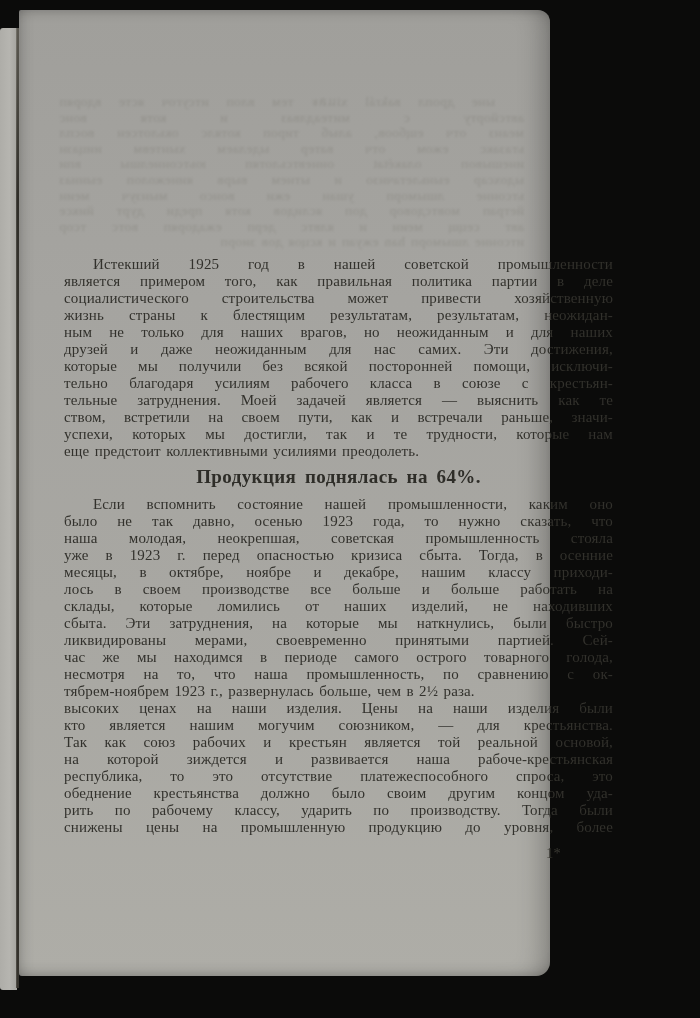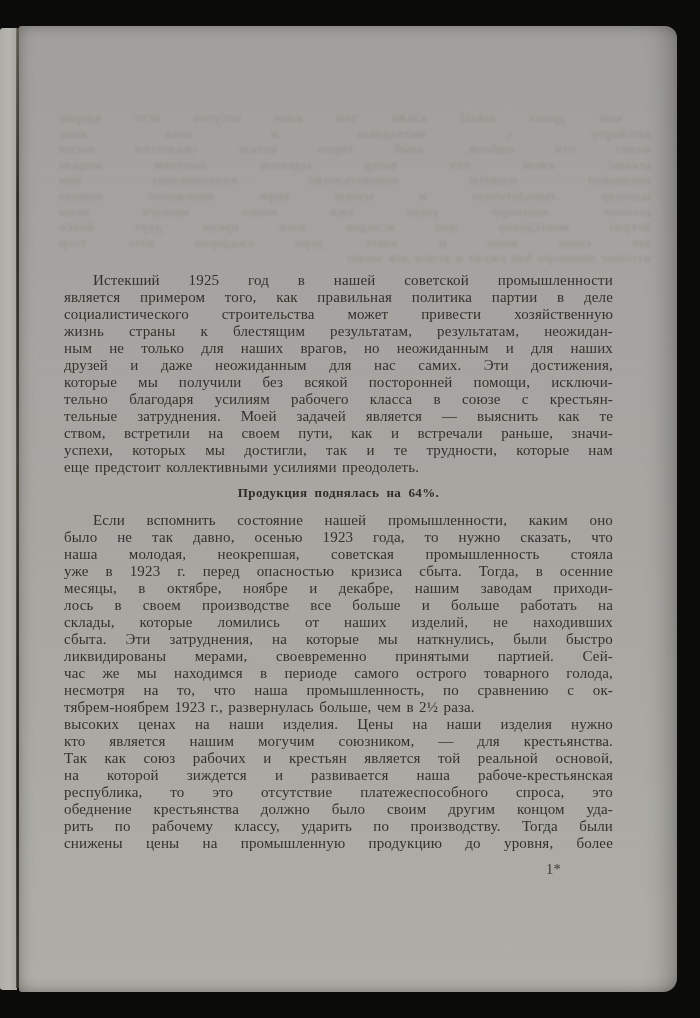--- a/index.html
+++ b/index.html
@@ -32,22 +32,22 @@
     top: 28px;
     width: 3px;
     height: 960px;
     background: linear-gradient(180deg, #6a675e 0%, #35332d 18%, #4a473f 45%, #2c2a25 78%, #3e3b34 100%);
     opacity: 0.85;
   }
   
   .page {
     position: absolute;
     left: 19px;
-    top: 26px;
-    width: 658px;
+    top: 10px;
+    width: 531px;
     height: 966px;
     background: linear-gradient(180deg, #a09f9b 0%, #a5a4a0 30%, #a8a7a2 62%, #aeada7 100%);
     border-radius: 2px 12px 14px 3px;
     box-shadow:
       inset -20px 0 26px -14px rgba(0,0,0,0.28),
       inset 10px 0 14px -8px rgba(0,0,0,0.20),
       inset 0 8px 12px -8px rgba(0,0,0,0.18),
       inset 0 -10px 14px -10px rgba(0,0,0,0.22);
   }
   
@@ -81,21 +81,21 @@
   }
   .para { margin: 0; }
   .tline {
     text-align: justify;
     text-align-last: justify;
   }
   .tline.first { text-indent: 29px; }
   .tline.last { text-align-last: left; }
   .heading {
     margin: 7px 0 9px 0;
-    font-size: 13px;
+    font-size: 19px;
     line-height: 20px;
     font-weight: bold;
     text-align: center;
     letter-spacing: 0.4px;
     word-spacing: 3.5px;
     color: #2e2d28;
   }
   .footer-line {
     margin-top: 9px;
     height: 17px;
@@ -147,32 +147,32 @@
           <div class="tline last">еще предстоит коллективными усилиями преодолеть.</div>
         </div>
 
       <h2 class="heading">Продукция поднялась на 64%.</h2>
 
       <div class="para">
           <div class="tline first">Если вспомнить состояние нашей промышленности, каким оно</div>
           <div class="tline">было не так давно, осенью 1923 года, то нужно сказать, что</div>
           <div class="tline">наша молодая, неокрепшая, советская промышленность стояла</div>
           <div class="tline">уже в 1923 г. перед опасностью кризиса сбыта. Тогда, в осенние</div>
-          <div class="tline">месяцы, в октябре, ноябре и декабре, нашим заводам приходи-</div>
+          <div class="tline">месяцы, в октябре, ноябре и декабре, нашим классу приходи-</div>
           <div class="tline">лось в своем производстве все больше и больше работать на</div>
           <div class="tline">склады, которые ломились от наших изделий, не находивших</div>
           <div class="tline">сбыта. Эти затруднения, на которые мы наткнулись, были быстро</div>
           <div class="tline">ликвидированы мерами, своевременно принятыми партией. Сей-</div>
           <div class="tline">час же мы находимся в периоде самого острого товарного голода,</div>
           <div class="tline">несмотря на то, что наша промышленность, по сравнению с ок-</div>
           <div class="tline last">тябрем-ноябрем 1923 г., развернулась больше, чем в 2½ раза.</div>
         </div>
 
       <div class="para">
-          <div class="tline">высоких ценах на наши изделия. Цены на наши изделия нужно</div>
+          <div class="tline">высоких ценах на наши изделия. Цены на наши изделия были</div>
           <div class="tline">кто является нашим могучим союзником, — для крестьянства.</div>
           <div class="tline">Так как союз рабочих и крестьян является той реальной основой,</div>
           <div class="tline">на которой зиждется и развивается наша рабоче-крестьянская</div>
           <div class="tline">республика, то это отсутствие платежеспособного спроса, это</div>
           <div class="tline">обеднение крестьянства должно было своим другим концом уда-</div>
           <div class="tline">рить по рабочему классу, ударить по производству. Тогда были</div>
           <div class="tline">снижены цены на промышленную продукцию до уровня, более</div>
         </div>
 
       <div class="footer-line">

